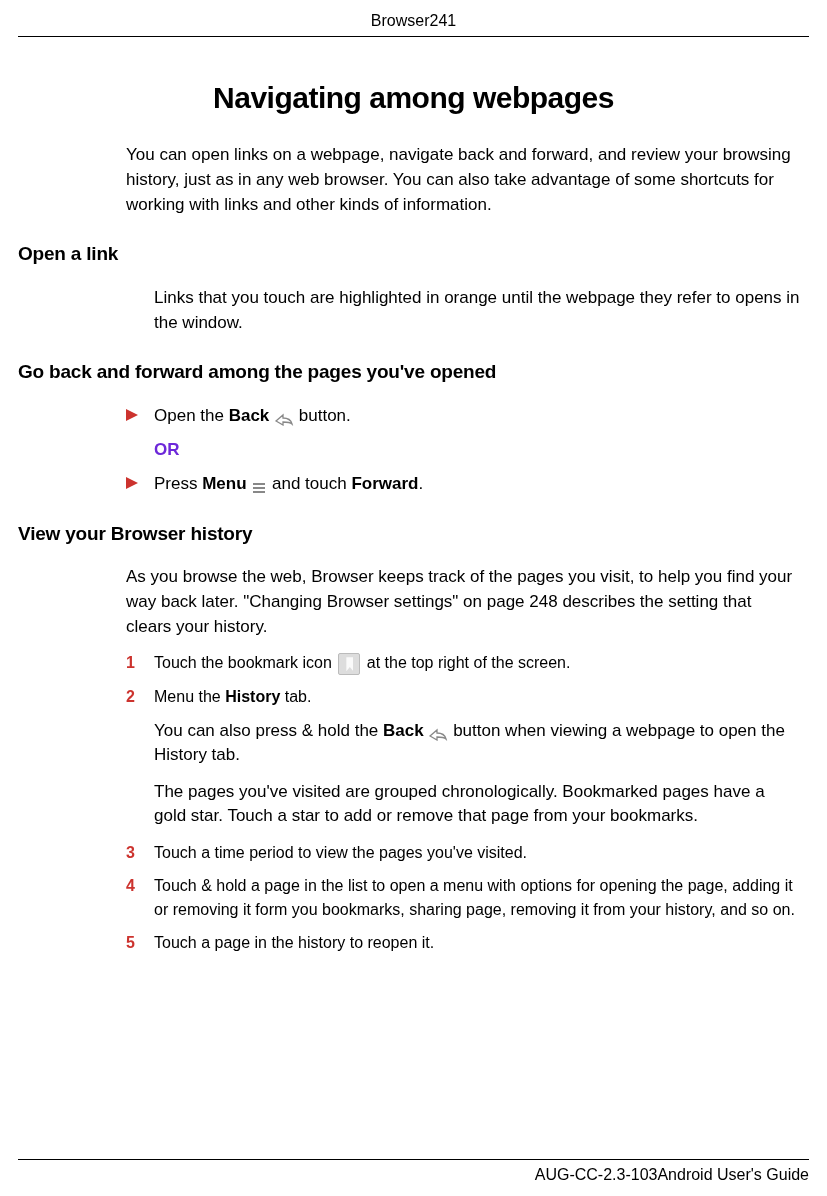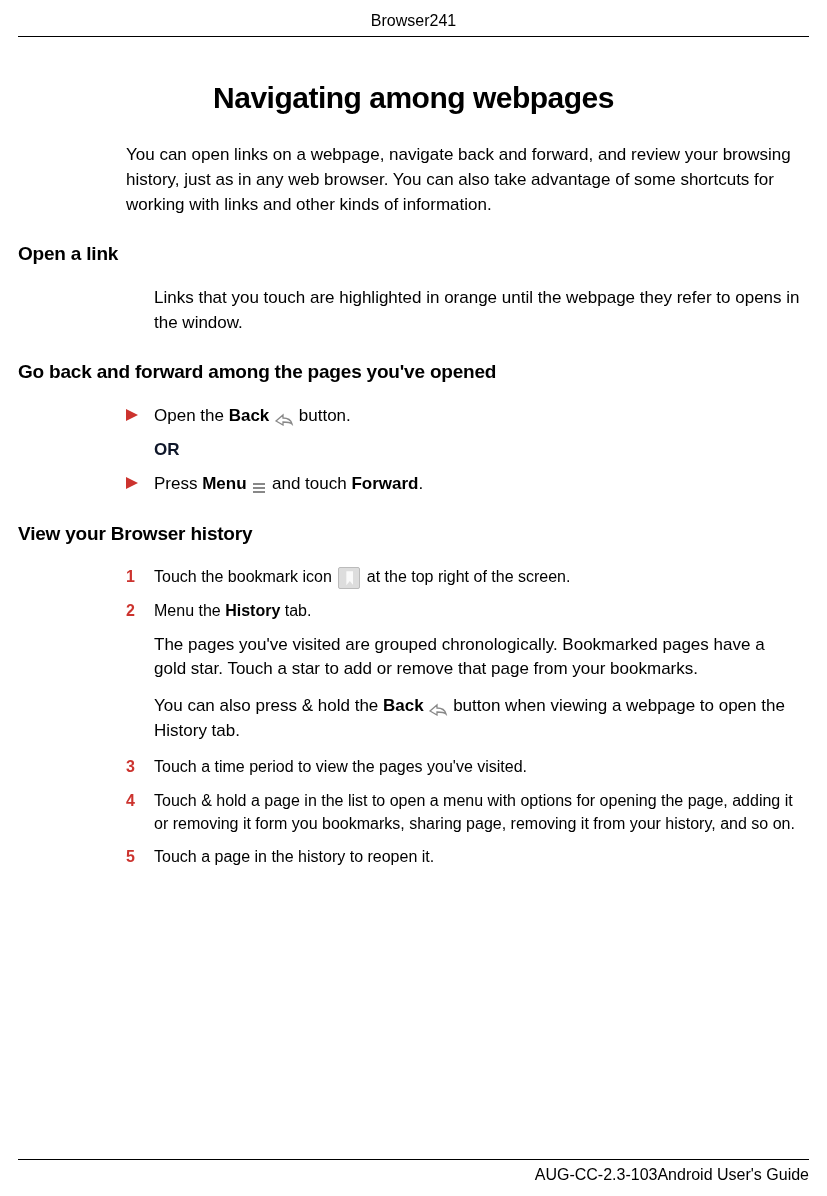--- a/index.html
+++ b/index.html
@@ -70,21 +70,21 @@
   .sub-text {
     margin-left: 28px;
     font-size: 17px;
     line-height: 1.45;
     margin-bottom: 12px;
   }
   .or-text {
     margin-left: 28px;
     font-size: 17px;
     font-weight: 700;
-    color: #0f172a;
+    color: #6d28d9;
     margin-bottom: 10px;
   }
   .numbered-item {
     display: flex;
     align-items: flex-start;
     margin-bottom: 10px;
   }
   .num-marker {
     flex: 0 0 28px;
     color: #CC332E;
@@ -194,46 +194,47 @@
             <line x1="2" y1="7" x2="14" y2="7" stroke="#888" stroke-width="2"></line>
             <line x1="2" y1="11" x2="14" y2="11" stroke="#888" stroke-width="2"></line>
           </svg>
         </span><span> and touch </span><span class="bold">Forward</span><span>.</span>
       </span>
     </div>
   </div>
 
   <h2>View your Browser history</h2>
   <div class="content-block">
+    <p class="sub-text" style="margin-left:0;">As you browse the web, Browser keeps track of the pages you visit, to help you find your way back later. "Changing Browser settings" on page 248 describes the setting that clears your history.</p>
 
     <div class="numbered-item">
       <span class="num-marker">1</span>
       <span class="num-text">
         <span>Touch the bookmark icon </span><span class="icon-bookmark"></span><span> at the top right of the screen.</span>
       </span>
     </div>
 
     <div class="numbered-item">
       <span class="num-marker">2</span>
       <span class="num-text">
         <span>Menu the </span><span class="bold">History</span><span> tab.</span>
       </span>
     </div>
-
-    <p class="sub-text">The pages you've visited are grouped chronologically. Bookmarked pages have a gold star. Touch a star to add or remove that page from your bookmarks.</p>
 
     <p class="sub-text">
       <span>You can also press &amp; hold the </span><span class="bold">Back</span>
       <span class="icon-back">
         <svg width="20" height="14" viewBox="0 0 20 14">
             <path d="M2 9 L9 3 L9 6 C14 6 17 8 18 12 C16 10 13 10 9 10 L9 13 Z" fill="none" stroke="#888" stroke-width="1.3"></path>
           </svg>
       </span><span> button when viewing a webpage to open the History tab.</span>
     </p>
 
+    <p class="sub-text">The pages you've visited are grouped chronologically. Bookmarked pages have a gold star. Touch a star to add or remove that page from your bookmarks.</p>
+
     <div class="numbered-item">
       <span class="num-marker">3</span>
       <span class="num-text">Touch a time period to view the pages you've visited.</span>
     </div>
 
     <div class="numbered-item">
       <span class="num-marker">4</span>
       <span class="num-text">Touch &amp; hold a page in the list to open a menu with options for opening the page, adding it or removing it form you bookmarks, sharing page, removing it from your history, and so on.</span>
     </div>
 

